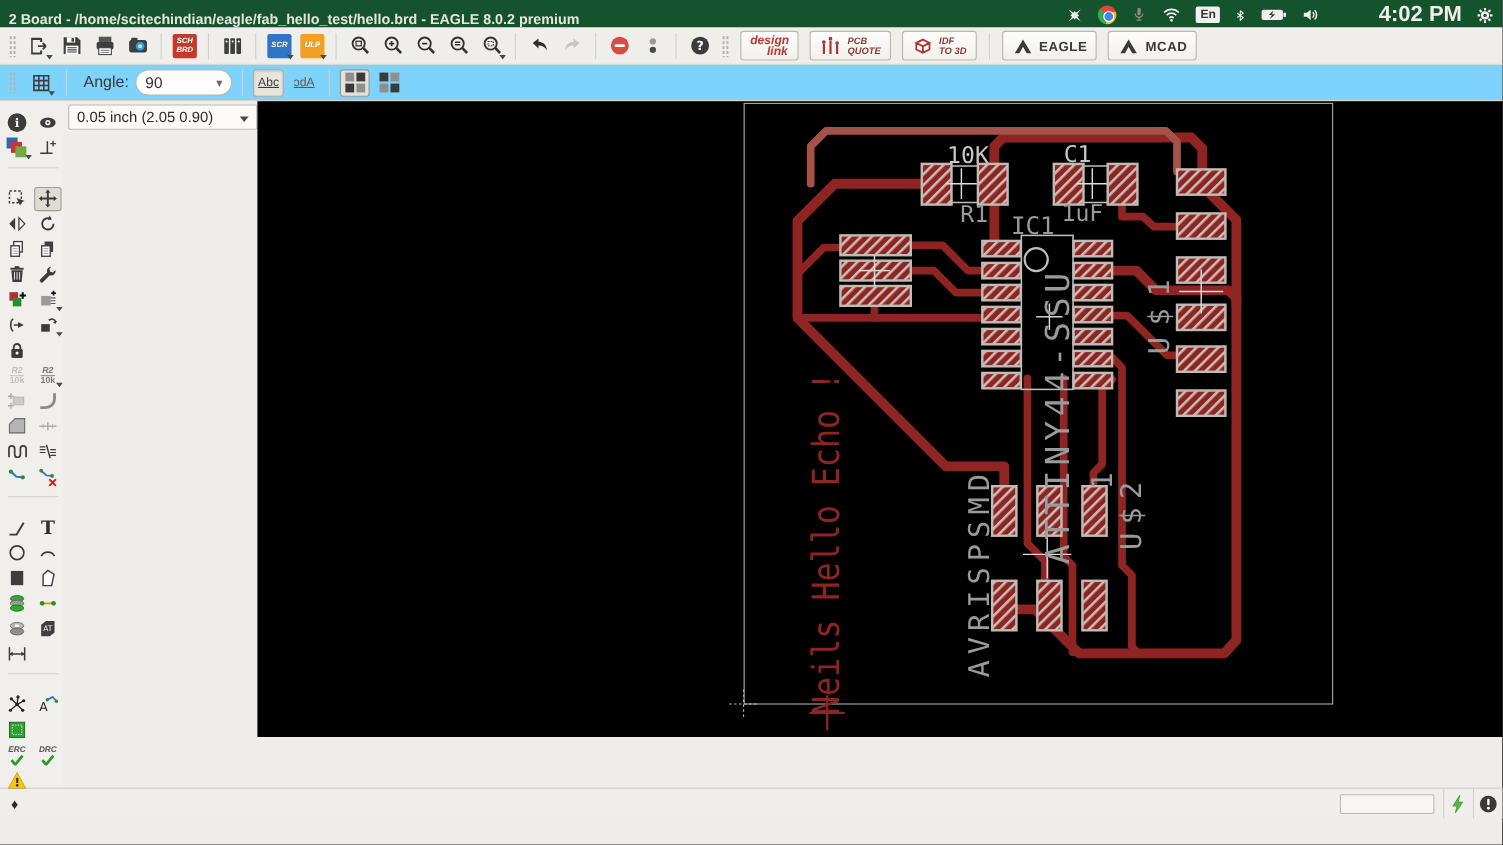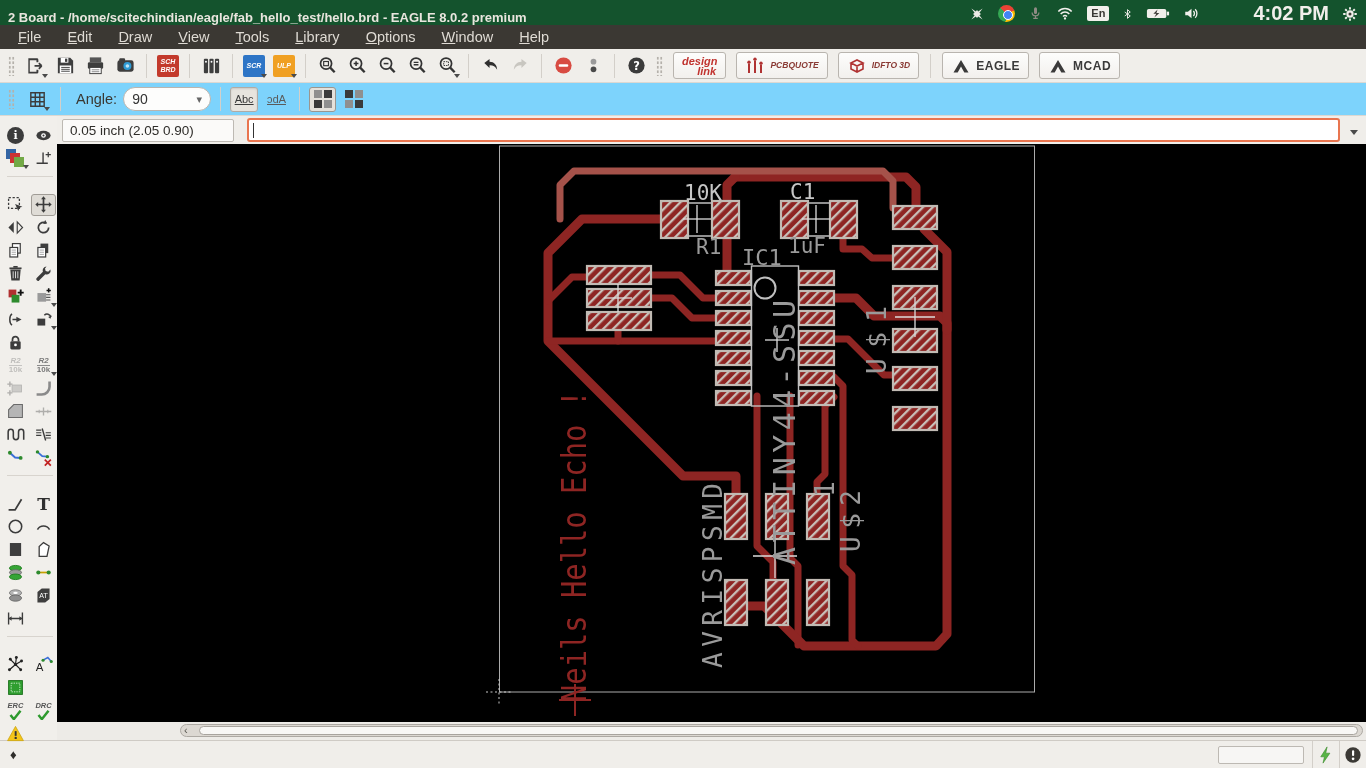--- a/index.html
+++ b/index.html
@@ -33,21 +33,21 @@
   .ti .caret { position:absolute; right:1px; bottom:2px; width:0; height:0; border:3.2px solid transparent; border-top:4.2px solid #4A4A4A; border-bottom:none; }
   .ti.disabled { opacity:.4; }
   .badge { width:22px; height:22px; border-radius:2px; display:flex; flex-direction:column; align-items:center; justify-content:center; color:#fff; font-weight:bold; font-size:7px; line-height:8px; }
   .bred { background:#C33A2C; }
   .bblue { background:#2E75C6; }
   .borange { background:#F0A023; }
   .tbtn { height:27px; border:1px solid #B9B5AF; border-radius:3px; background:linear-gradient(#FDFDFC,#F2F0ED); display:flex; align-items:center; padding:0 8px; gap:5px; margin:0 4px; }
   .tbtn .bi { width:20px; height:20px; }
   .dl { display:flex; flex-direction:column; align-items:center; color:#C13430; font-style:italic; font-size:11px; line-height:10px; font-weight:bold; }
   .dl b { margin-left:14px; }
-  .b2 { display:flex; flex-direction:row; color:#8A3A34; font-size:8.5px; font-weight:bold; line-height:9px; }
+  .b2 { display:flex; flex-direction:column; color:#8A3A34; font-size:8.5px; font-weight:bold; line-height:9px; }
   .blab { font-size:12px; color:#3A3A3A; letter-spacing:.5px; }
 
   .lblA { font-size:14.5px; color:#3A3832; margin:0 2px 0 6px; }
   .select { width:88px; height:24px; background:#FDFDFC; border:1px solid #B9B5AF; border-radius:12px; display:flex; align-items:center; padding:0 8px; font-size:14px; color:#333; }
   .select .sel-arrow { margin-left:auto; color:#666; font-size:11px; }
   .abtn { width:28px; height:25px; border:1px solid #AFABA5; border-radius:3px; background:#E7E4DE; box-shadow:inset 0 1px 2px rgba(0,0,0,.12); display:flex; align-items:center; justify-content:center; }
   .abtn.flat { border-color:transparent; background:transparent; box-shadow:none; }
   .abclab { font-size:11px; color:#3A3A3A; text-decoration:underline; }
   .mir { display:inline-block; transform:scaleX(-1); color:#5A5A5A; }
   .quad { width:27px; height:25px; display:flex; align-items:center; justify-content:center; border-radius:3px; border:1px solid transparent; }
@@ -67,21 +67,21 @@
   .sbi .caret { position:absolute; right:-1px; bottom:1px; width:0; height:0; border:3px solid transparent; border-top:4px solid #4A4A4A; border-bottom:none; }
   .cir { width:17px; height:17px; border-radius:50%; background:#3C3C3C; color:#fff; display:flex; align-items:center; justify-content:center; font-size:11px; font-weight:bold; font-family:"DejaVu Serif", serif; }
   .lay { position:relative; width:19px; height:19px; }
   .lay i { position:absolute; width:10px; height:10px; display:block; }
   .rv { display:flex; flex-direction:column; align-items:center; font-size:8px; line-height:8px; color:#7A7A7A; font-weight:bold; }
   .rv b { border-top:1px solid #8A8A8A; font-weight:bold; }
   .tt { font-family:"DejaVu Serif", serif; font-size:17px; color:#2F2F2F; font-weight:bold; }
   .chk { display:flex; flex-direction:column; align-items:center; font-size:7.5px; font-weight:bold; color:#555; line-height:8px; }
   .chk svg { width:13px; height:10px; }
 
-  .rightcol { width:1309px; display:flex; flex-direction:column; }
+  .rightcol { width:1309px; display:flex; }
   .cmdrow { height:28px; background:#F0EEEA; display:flex; align-items:center; position:relative; flex:none; }
   .coordbox { margin-left:5px; width:172px; height:23px; background:#FBFAF9; border:1px solid #BDB9B3; border-radius:2px; font-size:13.5px; color:#2F2D2A; display:flex; align-items:center; padding-left:7px; }
   .cmdinput { position:absolute; left:190px; right:26px; top:2px; height:24px; background:#FFFFFF; border:2px solid #E9754F; border-radius:3px; display:flex; align-items:center; }
   .cmdinput .caretline { width:1px; height:15px; background:#333; margin-left:4px; }
   .cmddrop { position:absolute; right:3px; top:4px; width:19px; height:20px; display:flex; align-items:center; justify-content:center; }
   .cmddrop i { width:0; height:0; border:4px solid transparent; border-top:5px solid #4A4A4A; border-bottom:none; margin-top:4px; }
 
   .canvas { height:578px; background:#000; position:relative; overflow:hidden; flex:none; }
   .canvas svg { display:block; }
 
@@ -151,31 +151,20 @@
             <g fill="none" stroke="#F1EFEB" stroke-width="2.4">
               <path d="M10 1.5v3M10 15.5v3M1.5 10h3M15.5 10h3M4 4l2.1 2.1M13.9 13.9L16 16M16 4l-2.1 2.1M6.1 13.9L4 16"></path>
             </g>
             <circle cx="10" cy="10" r="4.6" fill="#F1EFEB"></circle>
             <circle cx="10" cy="10" r="1.9" fill="#3B3833"></circle>
           </svg>
       </span>
     </div>
   </div>
 
-  <div class="menubar" id="menubar">
-      <span class="menu-item"><u>F</u>ile</span>
-      <span class="menu-item"><u>E</u>dit</span>
-      <span class="menu-item"><u>D</u>raw</span>
-      <span class="menu-item"><u>V</u>iew</span>
-      <span class="menu-item"><u>T</u>ools</span>
-      <span class="menu-item"><u>L</u>ibrary</span>
-      <span class="menu-item"><u>O</u>ptions</span>
-      <span class="menu-item"><u>W</u>indow</span>
-      <span class="menu-item"><u>H</u>elp</span>
-    </div>
 
   <div class="toolbar1" id="toolbar1">
       <div class="grip"></div>
       <div class="ti">
         <svg viewBox="0 0 22 22">
           <path d="M3.5 3.5h9A1.5 1.5 0 0 1 14 5v2.5h-2V5.5H5v12h7v-2h2V18a1.5 1.5 0 0 1-1.5 1.5h-9z" fill="#3C3C3C"></path>
           <path d="M10 11.5h7.5M17.5 11.5l-3-3M17.5 11.5l-3 3" stroke="#3C3C3C" stroke-width="1.8" fill="none"></path>
         </svg>
         <span class="caret"></span>
       </div>

